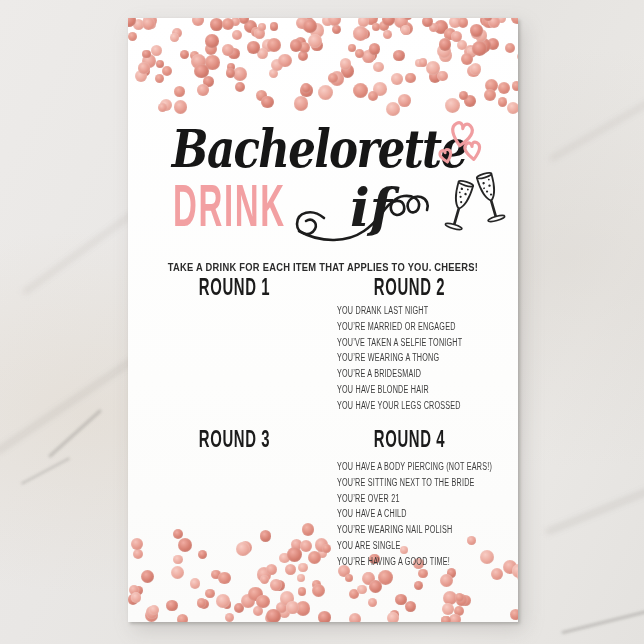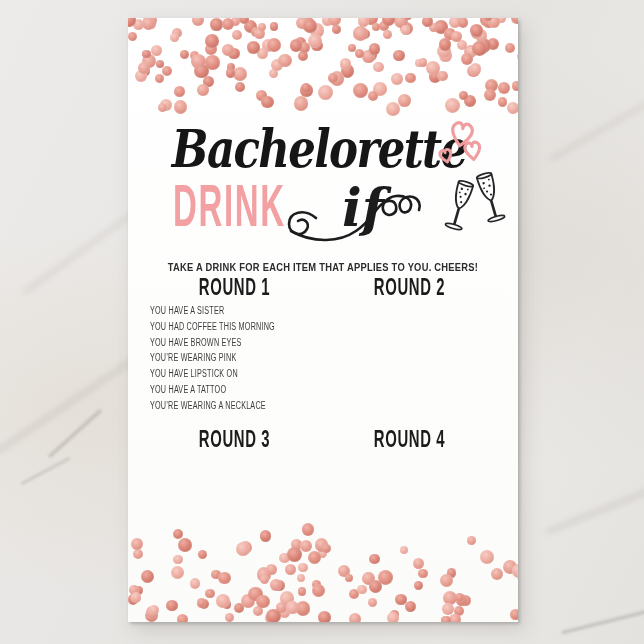--- a/index.html
+++ b/index.html
@@ -324,21 +324,21 @@
         <g stroke="#f09da0" stroke-width="3.2" stroke-linecap="round" stroke-linejoin="round">
           <path transform="translate(10,2) rotate(10 14 13)" d="M14,26 C5,17 1,9 7,4.5 C11,1.5 14,5 14,8.5 C14,5 17,1.5 21,4.5 C27,9 23,17 14,26 Z"></path>
           <path transform="translate(24,22) scale(0.75) rotate(-8 14 13)" stroke-width="4.2" d="M14,26 C5,17 1,9 7,4.5 C11,1.5 14,5 14,8.5 C14,5 17,1.5 21,4.5 C27,9 23,17 14,26 Z"></path>
           <path transform="translate(0,30) scale(0.55) rotate(-14 14 13)" stroke-width="5.4" d="M14,26 C5,17 1,9 7,4.5 C11,1.5 14,5 14,8.5 C14,5 17,1.5 21,4.5 C27,9 23,17 14,26 Z"></path>
         </g>
       </svg>
     </div>
 
     <div class="layer drink-word" style="color:#f2a0a2;">DRINK</div>
 
-    <div class="layer" style="left:152px;top:150px;text-align:center;">
+    <div class="layer" style="left:160px;top:150px;text-align:center;">
       <svg width="150" height="75" viewBox="0 0 150 75" fill="none">
         <path d="M36,50 C24,40 9,44 9,56 C9,66 22,70 27,61 C30,55 24,49 18,53" stroke="#1c1c1c" stroke-width="2.6" stroke-linecap="round"></path>
         <path d="M11,63 C34,76 60,74 76,63 C88,55 92,47 98,40 C104,32 114,30 116,38 C118,46 108,50 104,44 C100,37 107,29 116,28 C124,27 132,31 131,38 C130,45 122,47 120,40 C118,33 125,27 133,29 C139,31 141,37 139,42" stroke="#1c1c1c" stroke-width="2.6" stroke-linecap="round"></path>
         <text x="62" y="58" font-family="DejaVu Serif, serif" font-style="italic" font-weight="bold" font-size="52" fill="#1c1c1c">if</text>
       </svg>
     </div>
 
     <div class="layer" style="left:305px;top:144px;">
       <svg width="84" height="82" viewBox="0 0 84 82" fill="none" stroke="#262626" stroke-width="1.7" stroke-linecap="round">
         <g transform="translate(9,18) rotate(16 11.5 47)">
@@ -369,26 +369,35 @@
               <circle cx="8" cy="14" r="0.9"></circle>
           </g>
         </g>
       </svg>
     </div>
 
     <div class="layer tagline">TAKE A DRINK FOR EACH ITEM THAT APPLIES TO YOU. CHEERS!</div>
 
     <div class="round-header" style="left:14px;top:256px;">ROUND 1</div>
     <div class="round-header" style="left:189px;top:256px;">ROUND 2</div>
-    <div class="round-list" style="left:22px;top:285px;">
-        <div class="item">YOU HAVE A SISTER</div>
-        <div class="item">YOU HAD COFFEE THIS MORNING</div>
-        <div class="item">YOU HAVE BROWN EYES</div>
-        <div class="item">YOU’RE WEARING PINK</div>
-        <div class="item">YOU HAVE LIPSTICK ON</div>
-        <div class="item">YOU HAVE A TATTOO</div>
-        <div class="item">YOU’RE WEARING A NECKLACE</div>
+    <div class="round-list" style="left:209px;top:285px;">
+        <div class="item">YOU DRANK LAST NIGHT</div>
+        <div class="item">YOU’RE MARRIED OR ENGAGED</div>
+        <div class="item">YOU’VE TAKEN A SELFIE TONIGHT</div>
+        <div class="item">YOU’RE WEARING A THONG</div>
+        <div class="item">YOU’RE A BRIDESMAID</div>
+        <div class="item">YOU HAVE BLONDE HAIR</div>
+        <div class="item">YOU HAVE YOUR LEGS CROSSED</div>
       </div>
 
     <div class="round-header" style="left:14px;top:408px;">ROUND 3</div>
     <div class="round-header" style="left:189px;top:408px;">ROUND 4</div>
+    <div class="round-list" style="left:209px;top:441px;">
+        <div class="item">YOU HAVE A BODY PIERCING (NOT EARS!)</div>
+        <div class="item">YOU’RE SITTING NEXT TO THE BRIDE</div>
+        <div class="item">YOU’RE OVER 21</div>
+        <div class="item">YOU HAVE A CHILD</div>
+        <div class="item">YOU’RE WEARING NAIL POLISH</div>
+        <div class="item">YOU ARE SINGLE</div>
+        <div class="item">YOU’RE HAVING A GOOD TIME!</div>
+      </div>
   </div>
 </div>
 
 </body></html>

